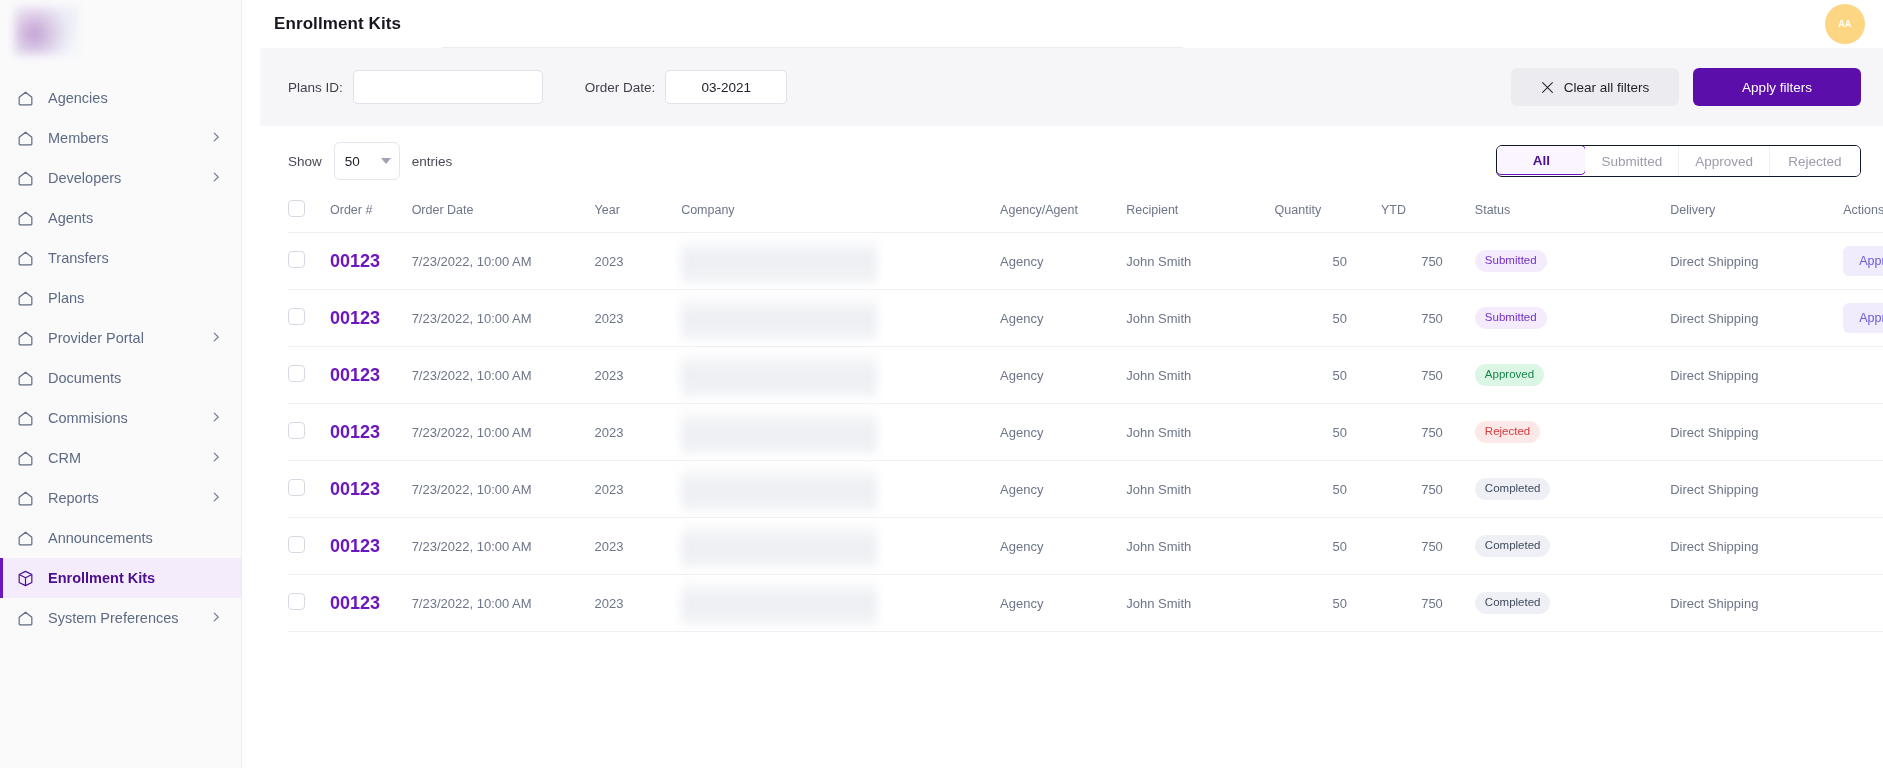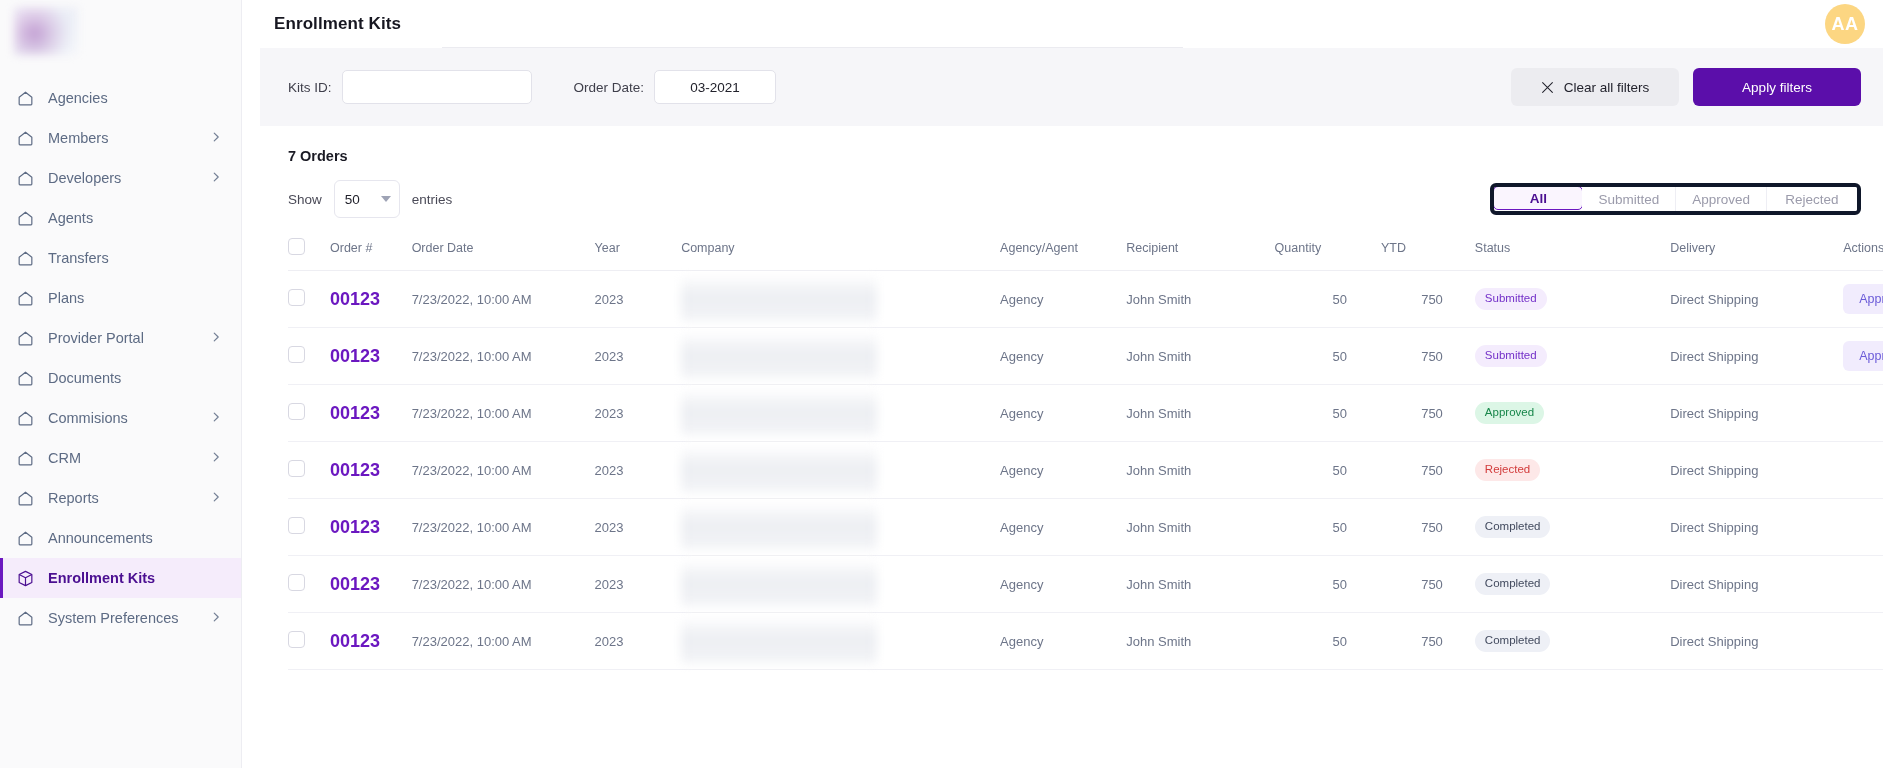--- a/index.html
+++ b/index.html
@@ -54,21 +54,21 @@
   }
   .page-title { font-size: 17px; font-weight: 700; color: #171721; letter-spacing: .1px; }
   .topbar-rule {
     position: absolute; left: 200px; right: 700px; bottom: 0; height: 1px; background: #ebebf0;
   }
   .avatar {
     position: absolute; right: 18px; top: 4px;
     width: 40px; height: 40px; border-radius: 50%;
     background: #fcd682; color: #fff;
     display: flex; align-items: center; justify-content: center;
-    font-size: 18px; font-weight: 600; letter-spacing: .5px;
+    font-size: 10px; font-weight: 600; letter-spacing: .5px; font-family: Liberation Mono, monospace;
   }
 
   
   .filter-bar {
     margin-left: 18px;
     background: #f6f6f9;
     height: 78px;
     display: flex; align-items: center;
     padding: 0 22px 0 28px;
   }
@@ -116,21 +116,21 @@
     border: 1px solid #e6e6ee; border-radius: 6px; background: #fff;
     display: flex; align-items: center; padding: 0 10px;
     font-size: 13.5px; color: #22222c; cursor: pointer;
   }
   .caret {
     position: absolute; right: 9px; top: 50%; transform: translateY(-50%);
     width: 0; height: 0; border-left: 5px solid transparent; border-right: 5px solid transparent;
     border-top: 6px solid #9ea3b5; pointer-events: none;
   }
   .tabs {
-    display: flex; border: 4px solid #0f172a; border-radius: 6px; overflow: hidden; height: 32px;
+    display: flex; border: 1px solid #0f172a; border-radius: 6px; overflow: hidden; height: 32px;
   }
   .tab {
     min-width: 90px; padding: 0 16px; height: 100%;
     display: flex; align-items: center; justify-content: center;
     font-size: 13.5px; color: #9b9bab; background: #fff; cursor: pointer;
     border-right: 1px solid #eeeef4;
   }
   .tab:last-child { border-right: none; }
   .tab.active {
     background: #faf5fe; color: #4b0f91; font-weight: 700;
@@ -340,40 +340,39 @@
   <section class="main">
 
     <div class="topbar">
       <div class="page-title">Enrollment Kits</div>
       <div class="topbar-rule"></div>
       <div class="avatar">AA</div>
     </div>
 
     <div class="filter-bar">
       <div class="field-group">
-        <span class="field-label">Kits ID:</span>
+        <span class="field-label">Plans ID:</span>
         <input id="order-id-input" class="txt-input" type="text" placeholder="" style="">
       </div>
       <div class="field-group" style="margin-left:42px">
         <span class="field-label">Order Date:</span>
         <input id="order-date-input" class="txt-input" type="text" value="03-2021" style="">
       </div>
       <div class="spacer"></div>
       <button class="btn btn-clear">
         <svg viewBox="0 0 16 16" aria-hidden="true">
           <path d="M2 2 L14 14 M14 2 L2 14" stroke="#22222c" stroke-width="1.3" fill="none" stroke-linecap="round"></path>
         </svg>
         <span>Clear all filters</span>
       </button>
       <button class="btn btn-apply">
         <span>Apply filters</span>
       </button>
     </div>
 
-    <div class="orders-count">7 Orders</div>
 
     <div class="controls">
       <span class="show-label">Show</span>
       <div class="select-wrap">
         <div class="select-box">
           <span>50</span>
         </div>
         <span class="caret"></span>
       </div>
       <span class="entries-label">entries</span>

